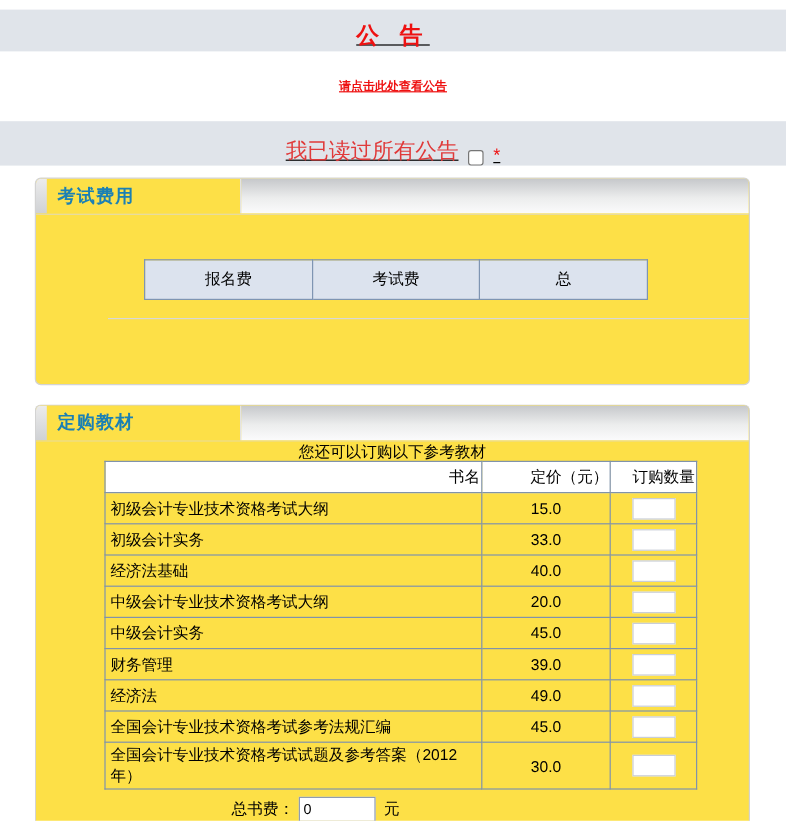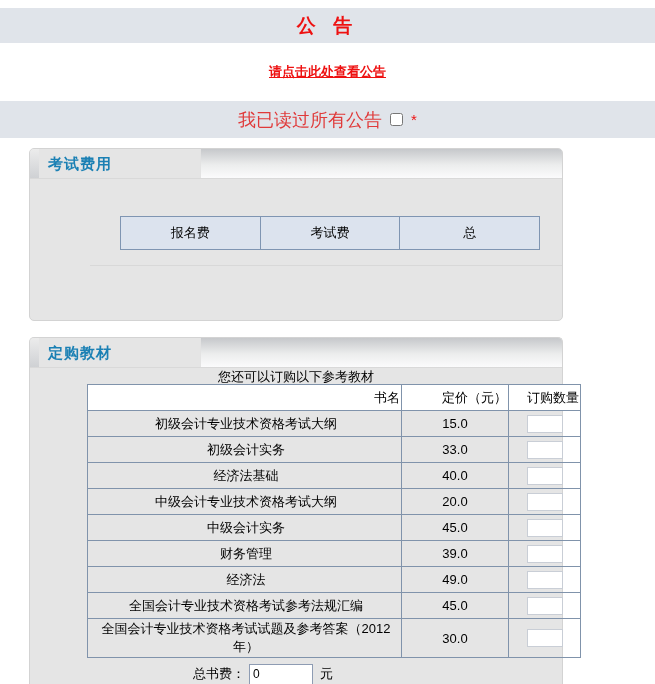--- a/index.html
+++ b/index.html
@@ -5,38 +5,38 @@
   html,body{margin:0;padding:0;}
   body{
     width:655px;height:684px;overflow:hidden;background:#ffffff;
     font-family:"Liberation Sans","DejaVu Sans",sans-serif;
     color:#000;
   }
   .page{width:655px;height:684px;position:relative;}
 
   
   .top-strip{height:8px;background:#ffffff;}
-  .band{background:var(--band-bg,#e0e4ea);display:flex;align-items:center;justify-content:center;}
+  .band{background:var(--band-bg,#e0e4ea);display:flex;align-items:flex-end;justify-content:center;text-decoration:underline;}
   .title-band{height:35px;}
   .announce-title{
     color:var(--accent-red,#ee1111);font-weight:bold;font-size:19px;letter-spacing:6px;
   }
   .link-row{height:58px;background:#ffffff;display:flex;align-items:center;justify-content:center;}
   .notice-link{
-    color:var(--accent-red,#ee1111);font-weight:bold;font-size:13px;text-decoration:underline;cursor:pointer;
+    color:var(--accent-red,#ee1111);font-weight:bold;font-size:10px;text-decoration:underline;cursor:pointer;
   }
   .read-band{height:37px;}
   .read-label{color:#e03a3a;font-size:18px;margin-right:8px;}
   .read-check{width:13px;height:13px;margin:0 4px 0 0;}
   .req-mark{color:var(--accent-red,#ee1111);font-size:15px;margin-left:4px;}
 
   
   .panel{
-    margin:0 29px;background:#e5e5e5;border:1px solid #d3d3d3;border-radius:5px;
-    position:relative;box-sizing:border-box;width:534px;
+    margin:0 29px;background:#fde047;border:1px solid #d3d3d3;border-radius:5px;
+    position:relative;box-sizing:border-box;width:596px;
   }
   .panel-fee{margin-top:10px;height:173px;}
   .panel-books{margin-top:16px;height:352px;border-bottom:none;border-radius:5px 5px 0 0;}
   .panel-head{
     height:29px;position:relative;border-bottom:1px solid #d9d9d9;overflow:hidden;
     border-radius:4px 4px 0 0;
   }
   .head-cap{
     position:absolute;left:0;top:0;width:9px;height:100%;
     background:linear-gradient(to bottom,#ececec,#cfd1d4);
@@ -84,21 +84,21 @@
   .books-table th{
     border:1px solid var(--books-border,#8093ab);height:23px;font-weight:normal;
     font-size:13px;text-align:right;background:#ffffff;
   }
   .books-table td{
     border:1px solid var(--books-border,#8093ab);height:23px;font-size:13px;
   }
   .col-name{width:311px;}
   .col-price{width:104px;}
   .col-qty{width:69px;}
-  .cell-name{padding-left:4px;text-align:center;}
+  .cell-name{padding-left:4px;text-align:left;}
   .cell-price{text-align:center;}
   .cell-qty{text-align:center;}
   .qty-input{
     width:30px;height:16px;border:1px solid #c9ced6;background:#fff;font-size:12px;
     padding:0 2px;vertical-align:middle;
     font-family:"Liberation Sans","DejaVu Sans",sans-serif;
   }
 
   .total-row{display:flex;align-items:center;font-size:13px;height:20px;}
   .total-books{margin-top:6px;padding-left:163px;}

